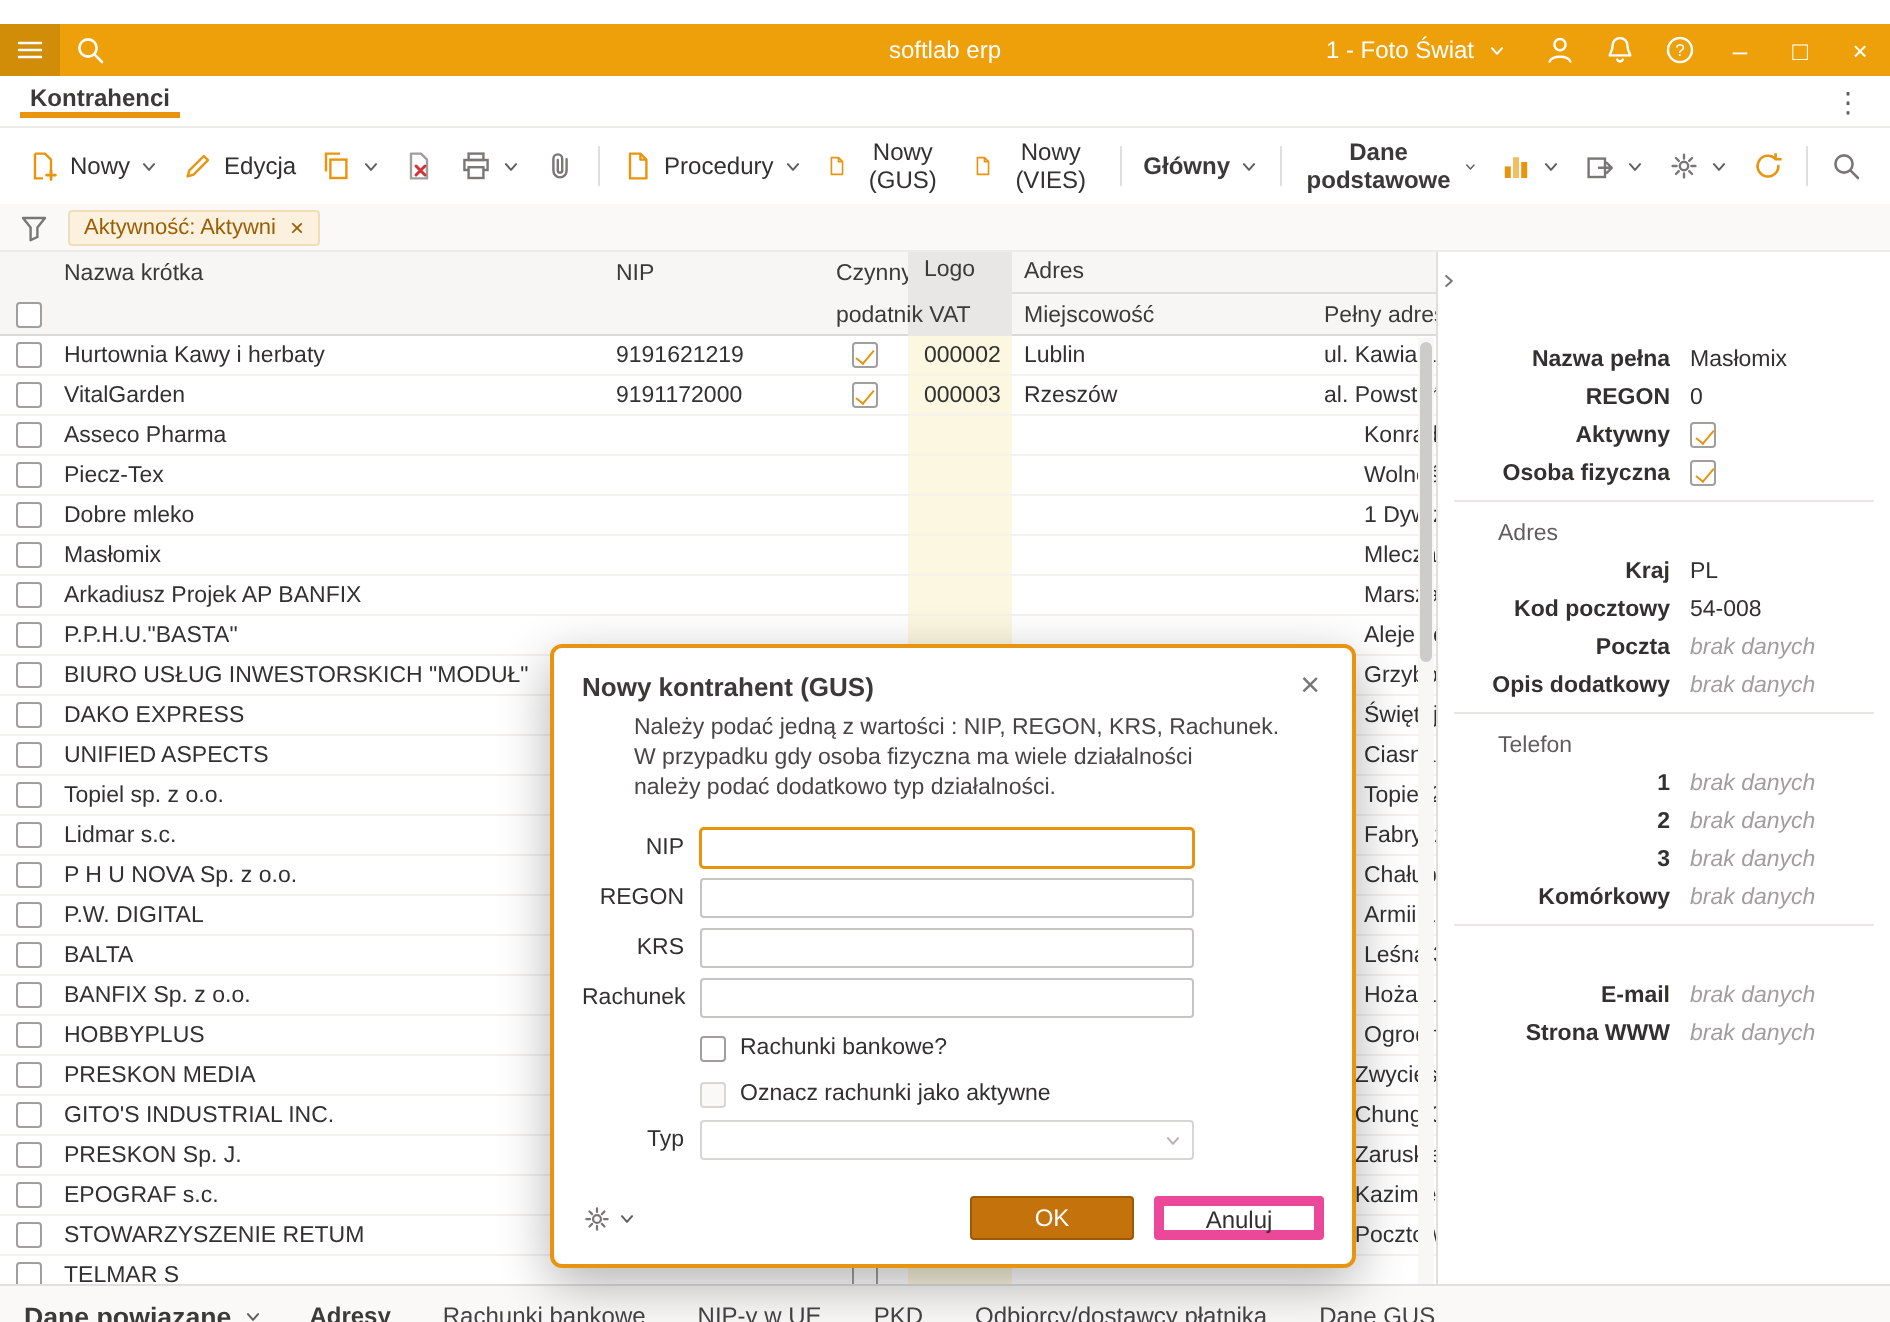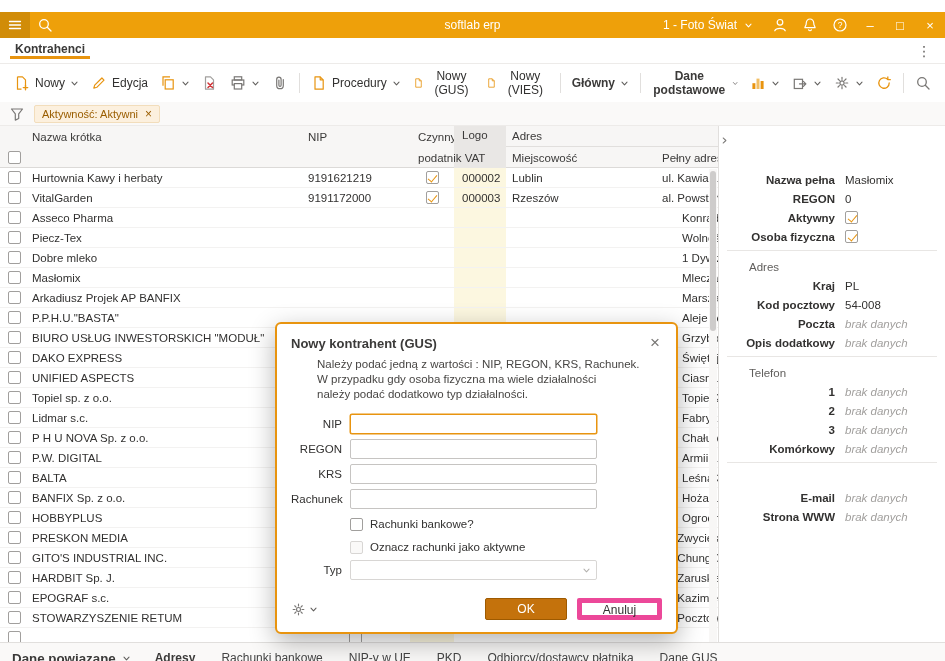--- a/index.html
+++ b/index.html
@@ -631,21 +631,21 @@
             </div>
             <div class="cell c-logo">000021</div>
             <div class="cell c-city">Taipei</div>
             <div class="cell c-addr">ul. Chung C</div>
           </div>
 
           <div class="trow gridcols">
             <div class="cell c-cb">
               <span class="cb cb-off"></span>
             </div>
-            <div class="cell c-name">HARDBIT Sp. J.</div>
+            <div class="cell c-name">PRESKON Sp. J.</div>
             <div class="cell c-nip">7390512638</div>
             <div class="cell c-vat">
               <span class="cb cb-off"></span>
             </div>
             <div class="cell c-logo">000022</div>
             <div class="cell c-city">Bielsko-Biała</div>
             <div class="cell c-addr">ul. Zaruskie</div>
           </div>
 
           <div class="trow gridcols">
@@ -673,20 +673,21 @@
             </div>
             <div class="cell c-logo">000024</div>
             <div class="cell c-city">Bydgoszcz</div>
             <div class="cell c-addr">ul. Pocztow</div>
           </div>
 
           <div class="trow gridcols">
             <div class="cell c-cb">
               <span class="cb cb-off"></span>
             </div>
+            <div class="cell c-name">TELMAR S</div>
             <div class="cell c-nip"></div>
             <div class="cell c-vat">
               <span class="cb cb-off"></span>
             </div>
             <div class="cell c-logo"></div>
             <div class="cell c-city"></div>
             <div class="cell c-addr"></div>
           </div>
         </div>
 

